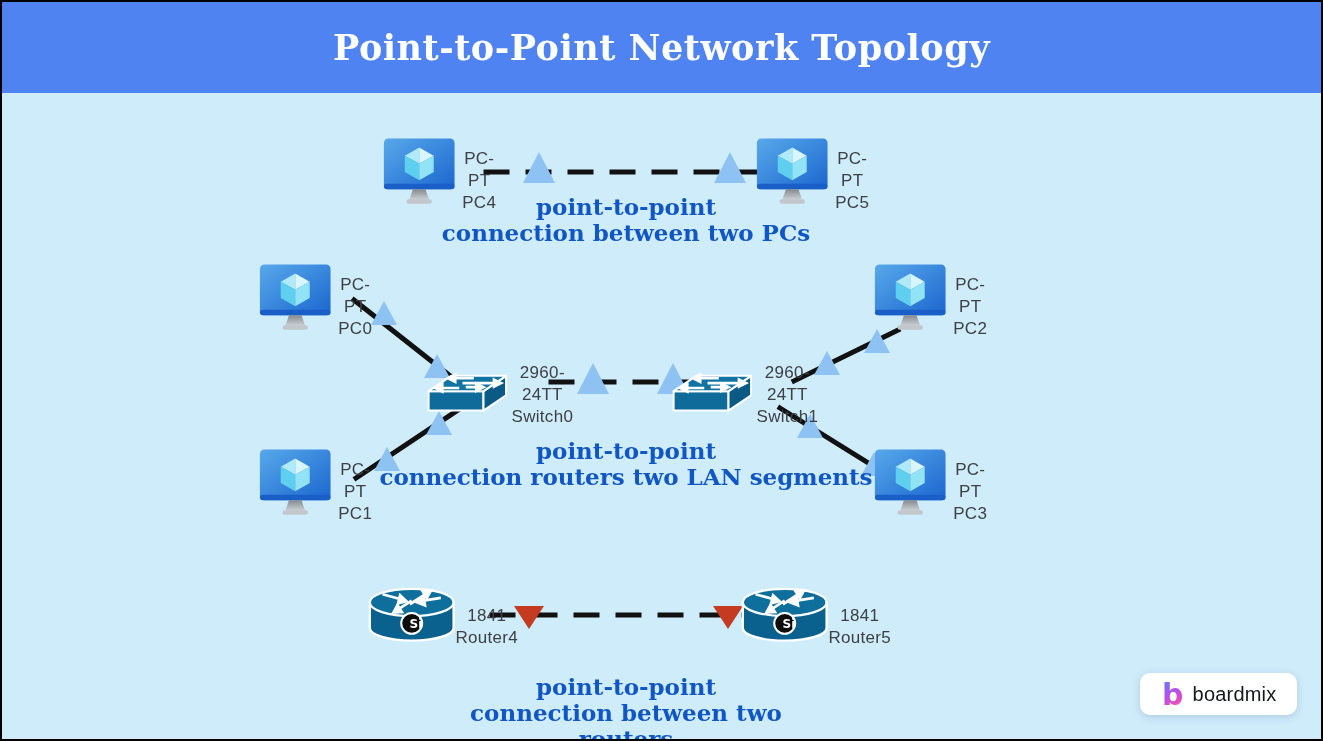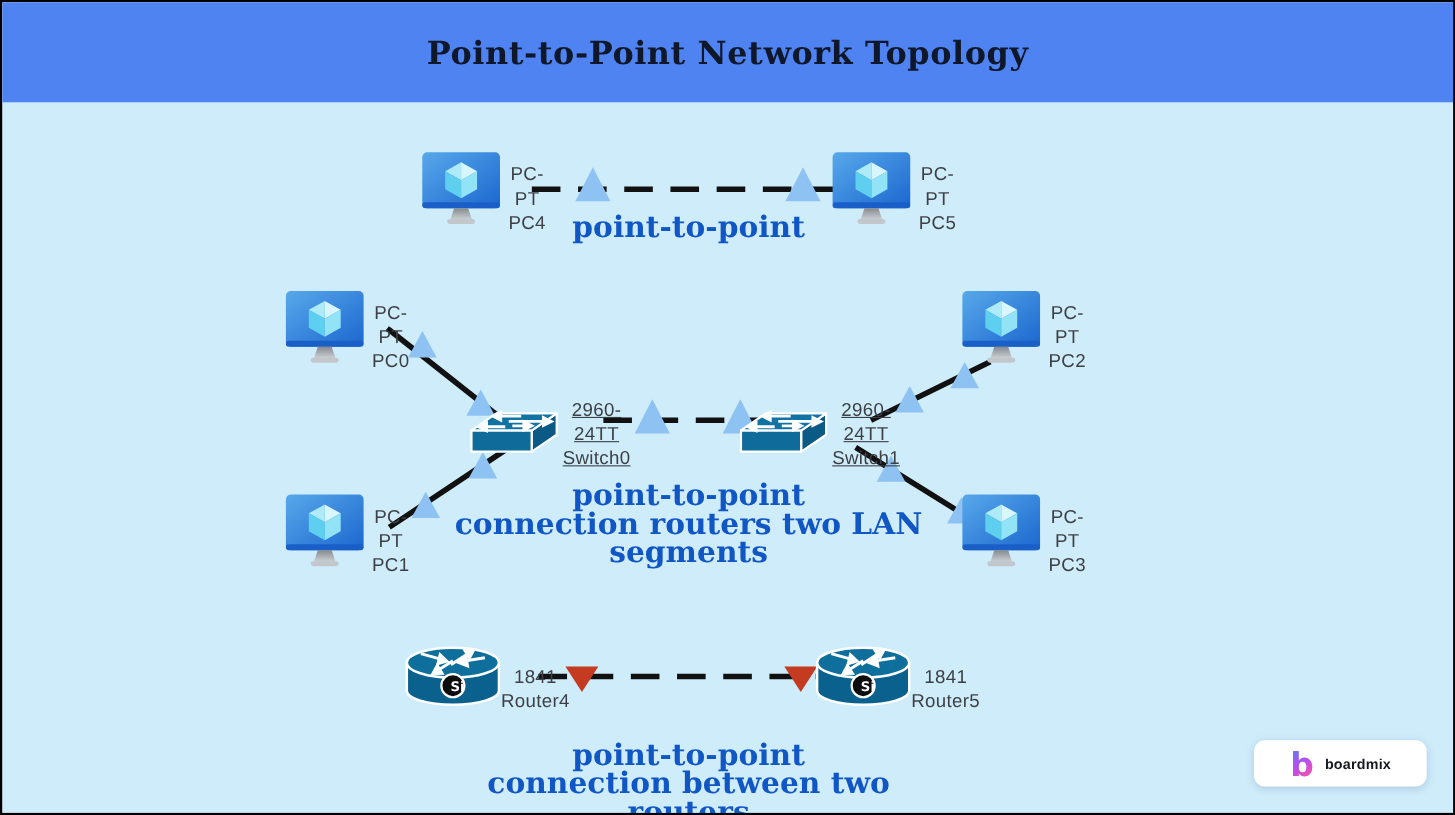--- a/index.html
+++ b/index.html
@@ -15,41 +15,41 @@
   body{font-family:"Liberation Sans",sans-serif;background:#fff;}
   .frame{
     position:relative;width:1323px;height:741px;
     border:2px solid #000;overflow:hidden;background:var(--canvas-bg);
   }
   .header{
     position:absolute;left:0;top:0;width:100%;height:91px;
     background:var(--header-bg);display:flex;align-items:center;justify-content:center;
   }
   .header h1{
-    color:#0f172a;font-family:"DejaVu Serif","Liberation Serif",serif;
-    font-size:29px;font-weight:bold;letter-spacing:.5px;
+    color:#ffffff;font-family:"DejaVu Serif","Liberation Serif",serif;
+    font-size:35px;font-weight:bold;letter-spacing:.5px;
   }
   .canvas{position:absolute;left:0;top:91px;width:1319px;height:646px;}
   .connections{position:absolute;left:0;top:0;width:1319px;height:646px;}
   .device{position:absolute;display:flex;flex-direction:row;align-items:center;}
   .device .labels{text-align:center;color:var(--label);font-size:17px;line-height:22px;letter-spacing:.3px;}
   .pc-w{width:120px;}   .pc-w .labels{margin-top:18px;}
-  .sw-w{width:150px;}   .sw-w .labels{margin-top:6px;text-decoration:underline;}
+  .sw-w{width:150px;}   .sw-w .labels{margin-top:6px;}
   .rt-w{width:150px;}   .rt-w .labels{margin-top:20px;}
   .caption{
     position:absolute;text-align:center;color:var(--caption);
     font-family:"DejaVu Serif","Liberation Serif",serif;font-weight:bold;
-    font-size:27px;line-height:26px;
+    font-size:23px;line-height:26px;
   }
   .watermark{
     position:absolute;left:1138px;top:580px;width:157px;height:42px;
     background:#fff;border-radius:10px;display:flex;align-items:center;
     justify-content:center;gap:8px;box-shadow:0 2px 8px rgba(30,60,120,.18);
   }
-  .watermark .brand{font-size:13px;font-weight:bold;color:#15191e;letter-spacing:.2px;}
+  .watermark .brand{font-size:20px;font-weight:normal;color:#15191e;letter-spacing:.2px;}
   .si-text{fill:#fff;font-family:"DejaVu Sans",sans-serif;font-size:12px;font-weight:bold;text-anchor:middle;}
   .conn{stroke:var(--line);stroke-width:5;stroke-linecap:square;fill:none;}
   .dash{stroke-dasharray:21 21;}
   .tri-b{fill:var(--tri-blue);}
   .tri-r{fill:var(--tri-red);}
 </style>
 </head>
 <body>
 
 <svg width="0" height="0" style="position:absolute" aria-hidden="true">
@@ -246,20 +246,21 @@
         <text class="si-text" x="48" y="44">Si</text>
       </svg>
       <div class="labels">
         <div>1841</div>
         <div>Router5</div>
       </div>
     </div>
 
     <div class="caption" style="left:424px;top:101px;width:400px">
       <div>point-to-point</div>
+      <div>connection between two PCs</div>
     </div>
     <div class="caption" style="left:374px;top:345px;width:500px">
       <div>point-to-point</div>
       <div>connection routers two LAN segments</div>
     </div>
     <div class="caption" style="left:424px;top:581px;width:400px">
       <div>point-to-point</div>
       <div>connection between two routers</div>
     </div>
 

